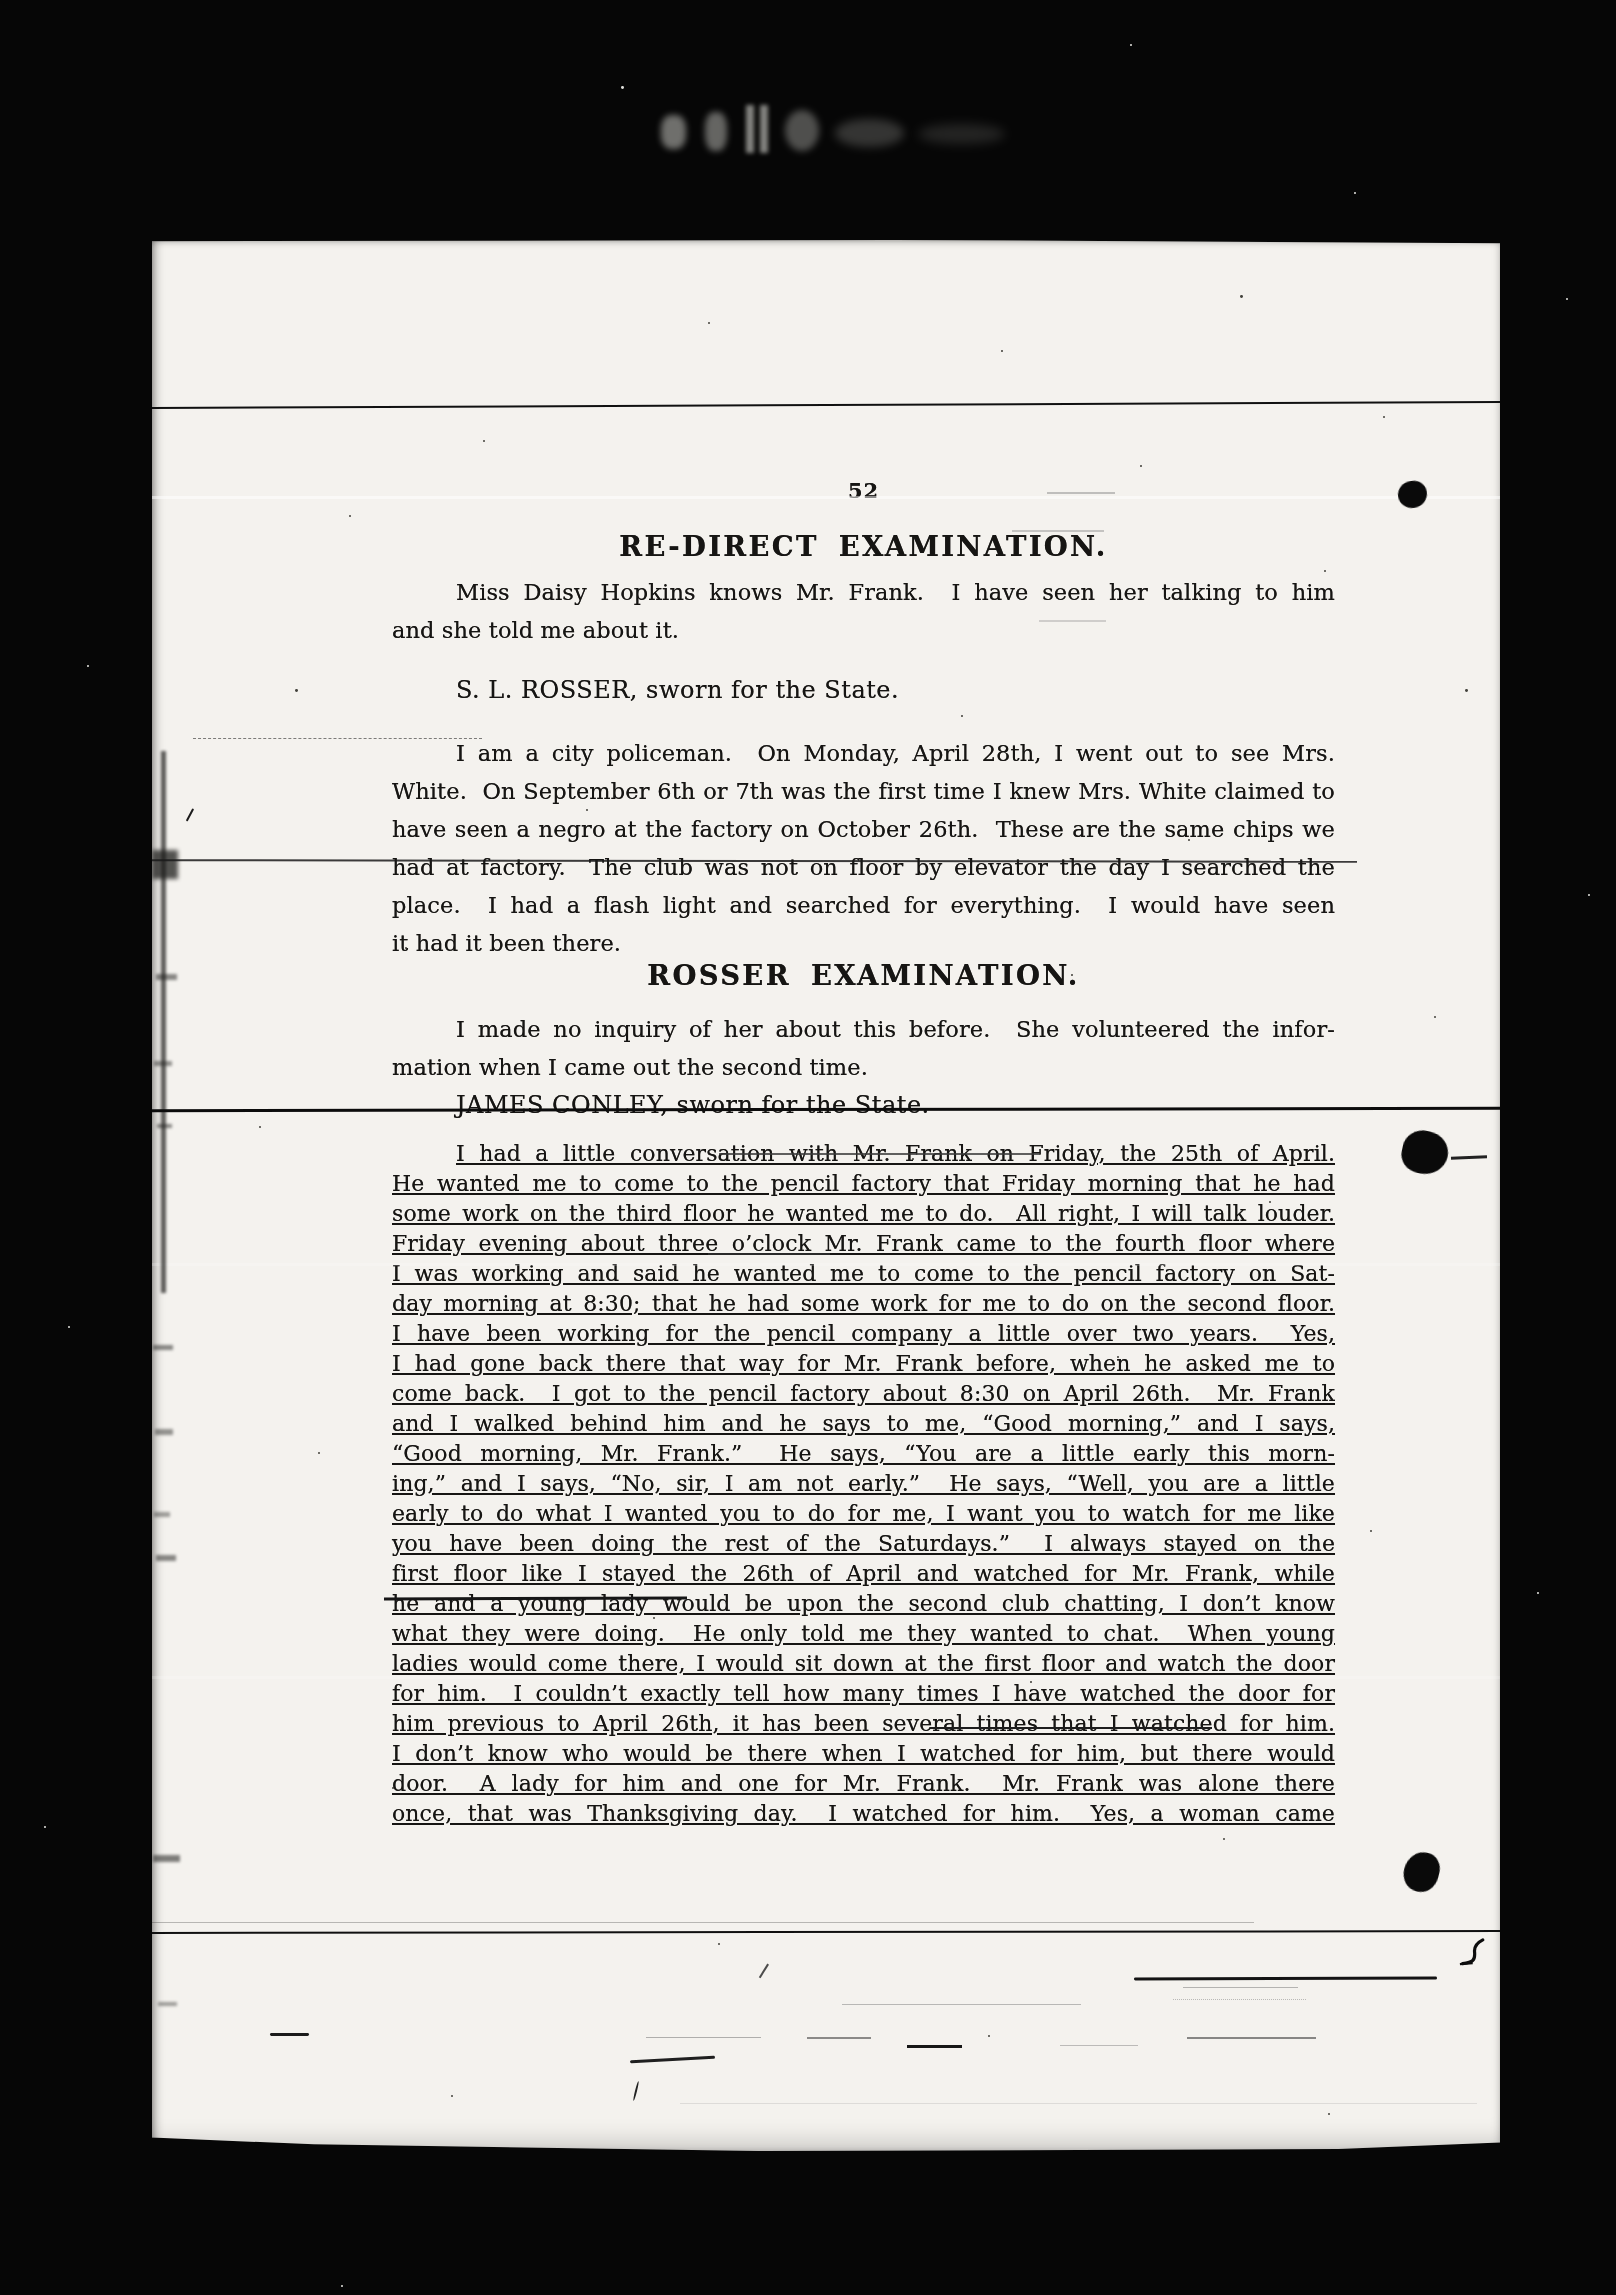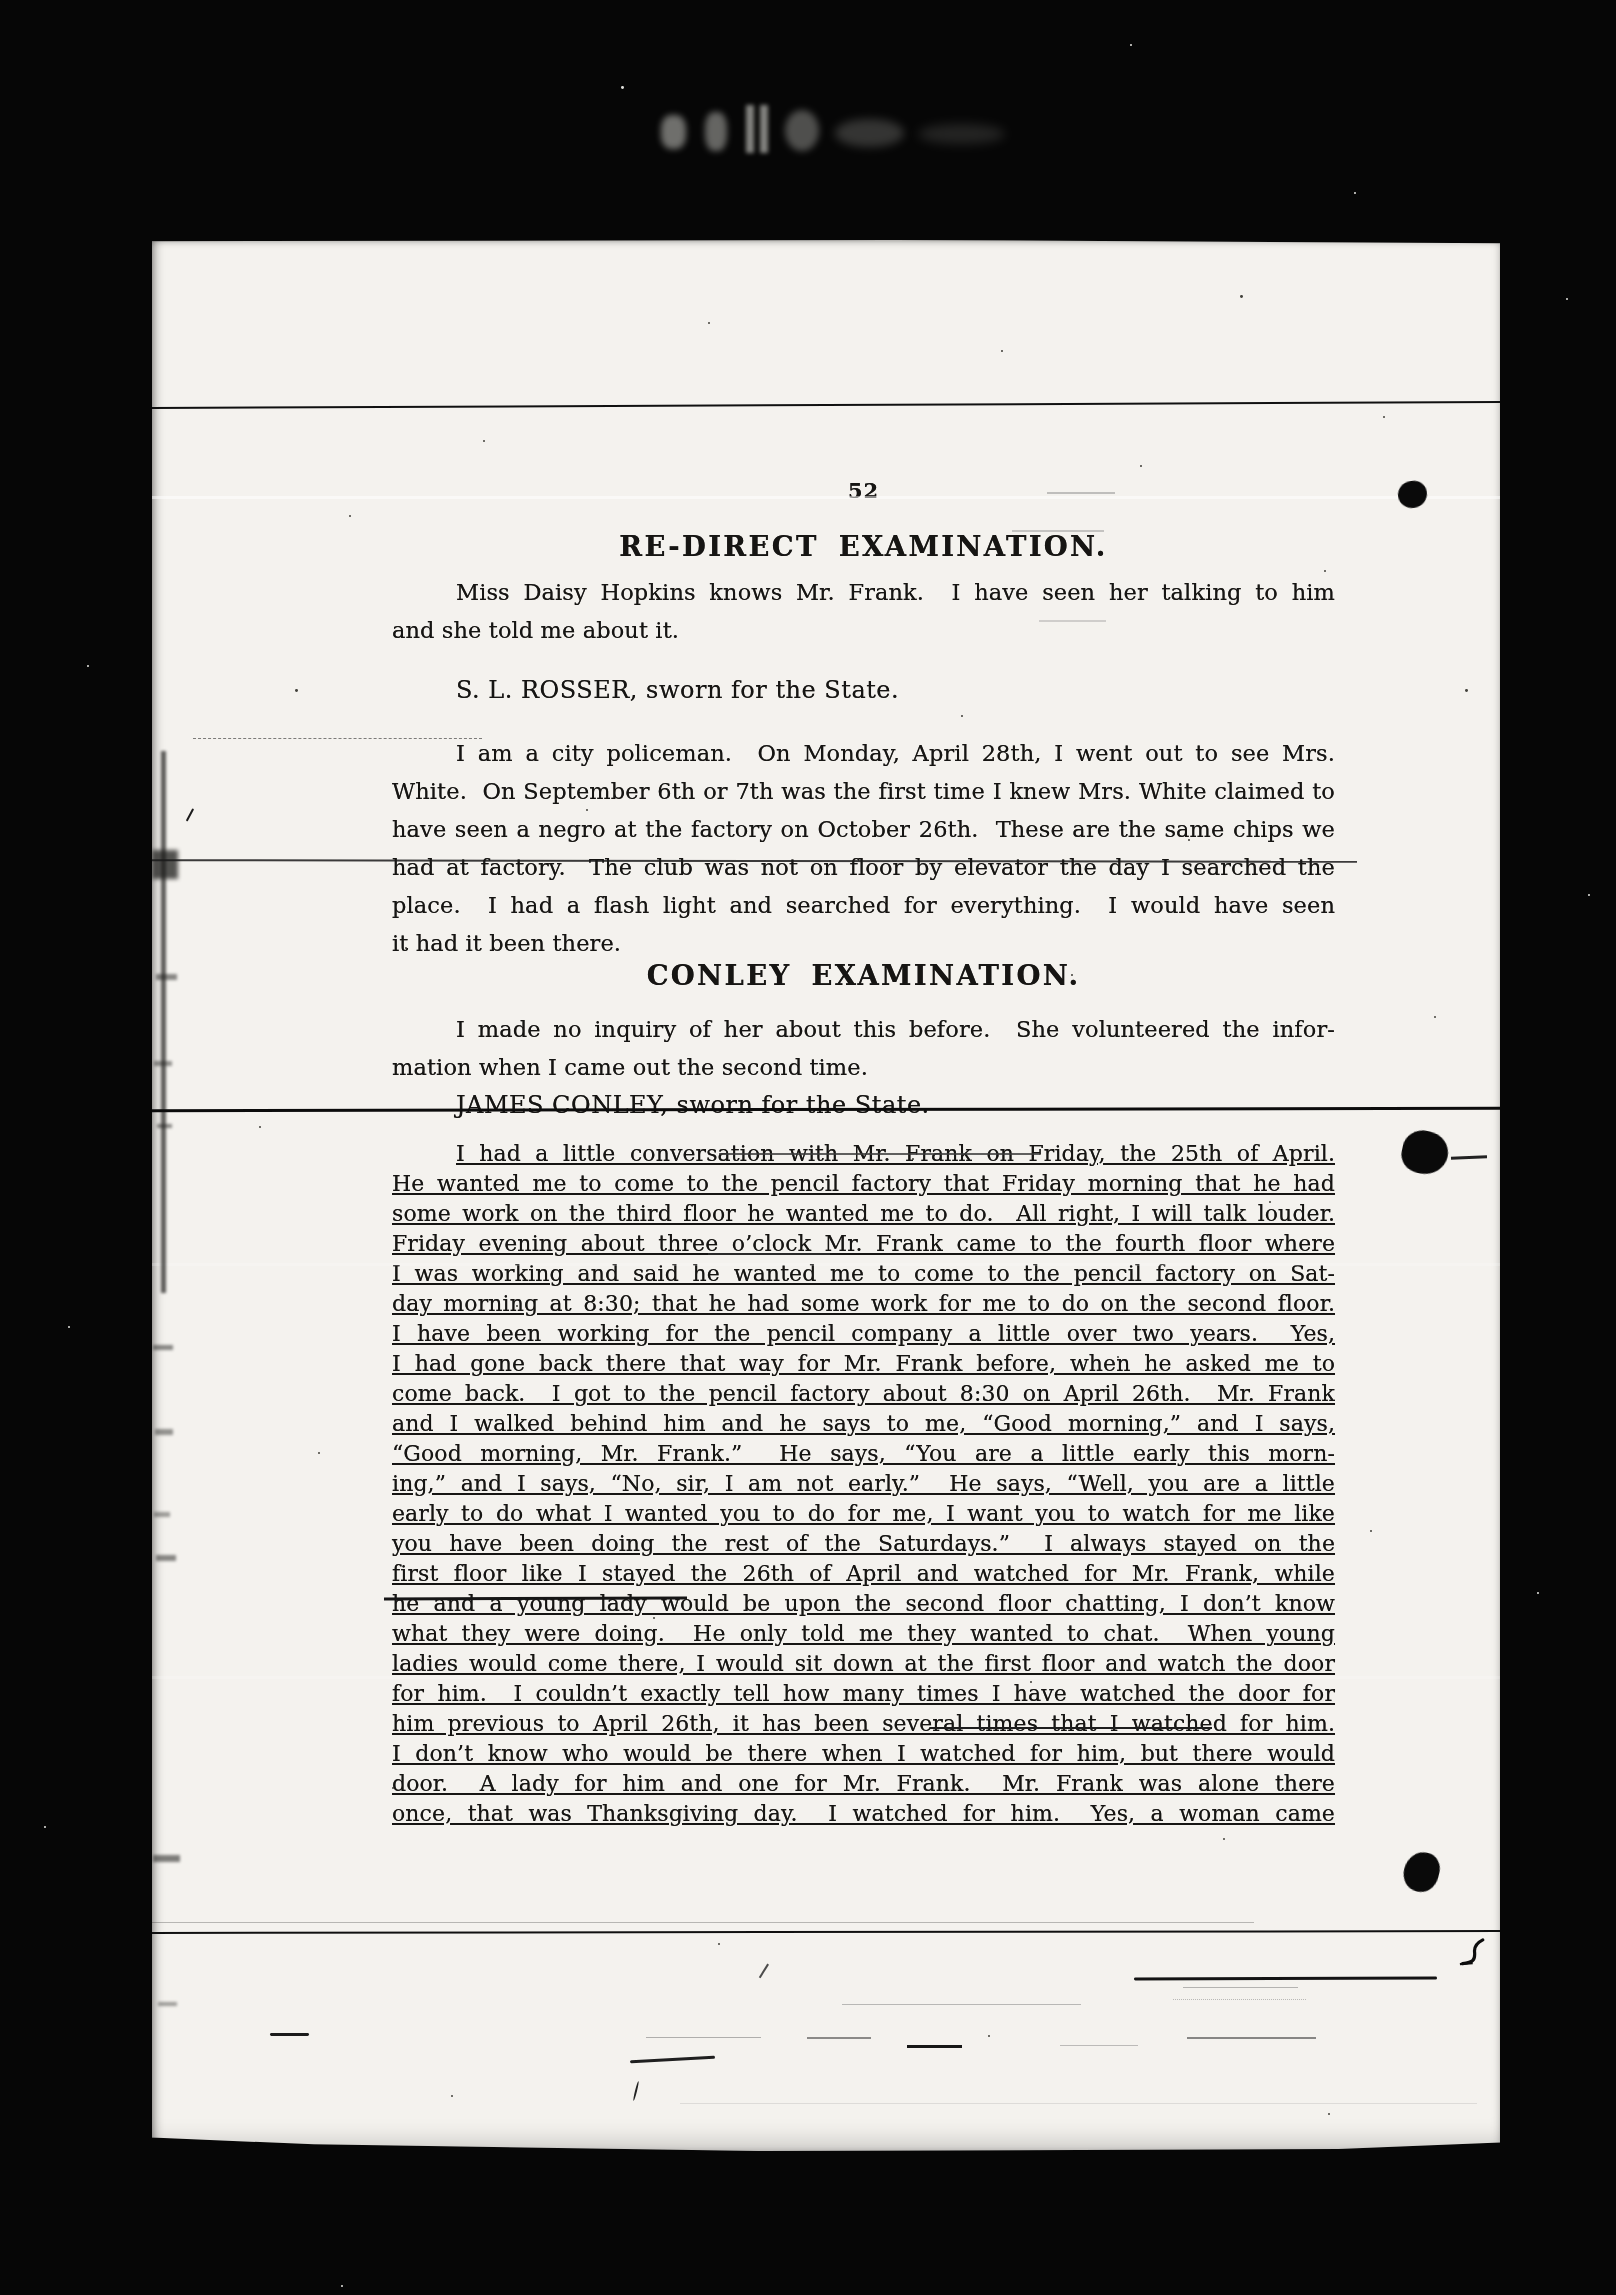--- a/index.html
+++ b/index.html
@@ -87,21 +87,21 @@
     </div>
   <div class="witness w-rosser ink">S. L. ROSSER, sworn for the State.</div>
   <div class="para p-rosser ink">
       <div class="tline">I am a city policeman.  On Monday, April 28th, I went out to see Mrs.</div>
       <div class="tline">White.  On September 6th or 7th was the first time I knew Mrs. White claimed to</div>
       <div class="tline">have seen a negro at the factory on October 26th.  These are the same chips we</div>
       <div class="tline">had at factory.  The club was not on floor by elevator the day I searched the</div>
       <div class="tline">place.  I had a flash light and searched for everything.  I would have seen</div>
       <div class="tline lastleft">it had it been there.</div>
     </div>
-  <div class="heading h-cross ink">CONLEY EXAMINATION.</div>
+  <div class="heading h-cross ink">ROSSER EXAMINATION.</div>
   <div class="para p-cross ink">
       <div class="tline">I made no inquiry of her about this before.  She volunteered the infor-</div>
       <div class="tline lastleft">mation when I came out the second time.</div>
     </div>
   <div class="witness w-conley ink">JAMES CONLEY, sworn for the State.</div>
   <div class="para p-conley ink">
       <div class="tline">I had a little conversation with Mr. Frank on Friday, the 25th of April.</div>
       <div class="tline">He wanted me to come to the pencil factory that Friday morning that he had</div>
       <div class="tline">some work on the third floor he wanted me to do.  All right, I will talk louder.</div>
       <div class="tline">Friday evening about three o’clock Mr. Frank came to the fourth floor where</div>
@@ -109,21 +109,21 @@
       <div class="tline">day morning at 8:30; that he had some work for me to do on the second floor.</div>
       <div class="tline">I have been working for the pencil company a little over two years.  Yes,</div>
       <div class="tline">I had gone back there that way for Mr. Frank before, when he asked me to</div>
       <div class="tline">come back.  I got to the pencil factory about 8:30 on April 26th.  Mr. Frank</div>
       <div class="tline">and I walked behind him and he says to me, “Good morning,” and I says,</div>
       <div class="tline">“Good morning, Mr. Frank.”  He says, “You are a little early this morn-</div>
       <div class="tline">ing,” and I says, “No, sir, I am not early.”  He says, “Well, you are a little</div>
       <div class="tline">early to do what I wanted you to do for me, I want you to watch for me like</div>
       <div class="tline">you have been doing the rest of the Saturdays.”  I always stayed on the</div>
       <div class="tline">first floor like I stayed the 26th of April and watched for Mr. Frank, while</div>
-      <div class="tline">he and a young lady would be upon the second floor chatting, I don’t know</div>
+      <div class="tline">he and a young lady would be upon the second club chatting, I don’t know</div>
       <div class="tline">what they were doing.  He only told me they wanted to chat.  When young</div>
       <div class="tline">ladies would come there, I would sit down at the first floor and watch the door</div>
       <div class="tline">for him.  I couldn’t exactly tell how many times I have watched the door for</div>
       <div class="tline">him previous to April 26th, it has been several times that I watched for him.</div>
       <div class="tline">I don’t know who would be there when I watched for him, but there would</div>
       <div class="tline">door.  A lady for him and one for Mr. Frank.  Mr. Frank was alone there</div>
       <div class="tline">once, that was Thanksgiving day.  I watched for him.  Yes, a woman came</div>
     </div>
 
   <div class="mark" style="left:41px;top:499px;width:289px;border-top:1.8px dashed rgba(25,25,25,.55);"></div>

